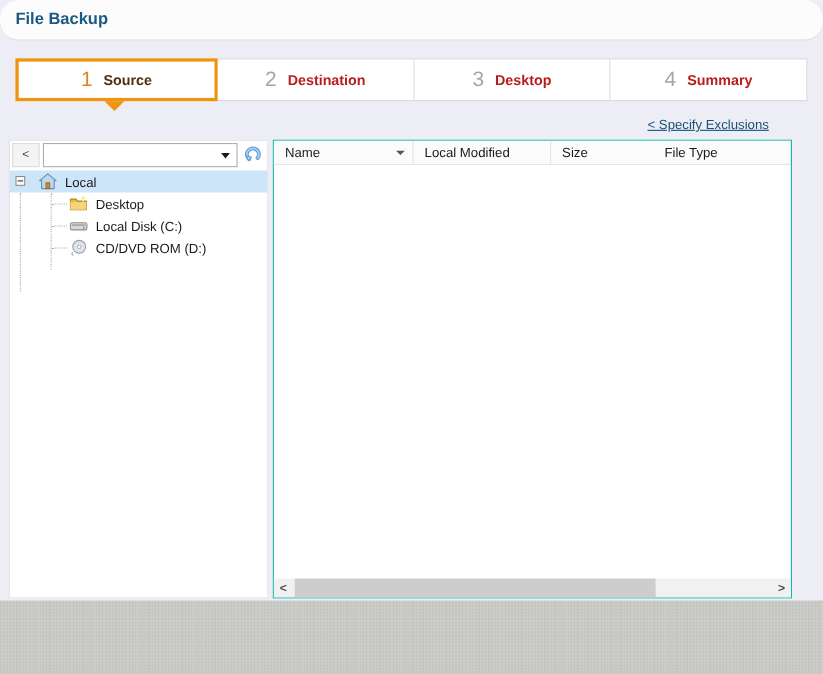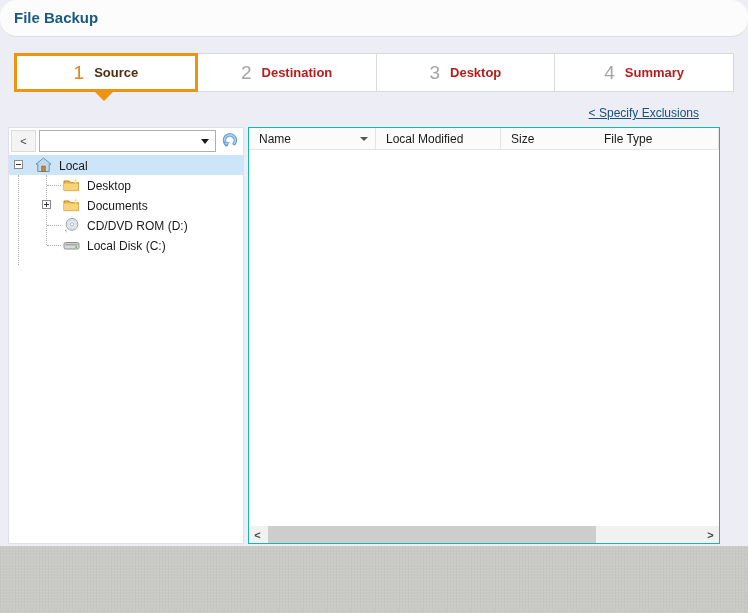--- a/index.html
+++ b/index.html
@@ -158,53 +158,42 @@
         <span class="tree-icon">
           <svg width="17" height="16" viewBox="0 0 17 16">
             <path d="M1 4 h5.2 l1.4 1.8 H15.5 V13.6 H1 Z" fill="#EDB94C" stroke="#B9851F" stroke-width="1" stroke-linejoin="round"></path>
             <path d="M1 6.6 H15.5 V13.6 H1 Z" fill="#F8D478"></path>
             <path d="M12.6 0.4 l0.8 2 2 0.8 -2 0.8 -0.8 2 -0.8 -2 -2 -0.8 2 -0.8 Z" fill="#FFE14A" stroke="#fff" stroke-width="0.7"></path>
           </svg>
         </span>
         <span class="tree-text">Desktop</span>
       </div>
 
-      <div class="tree-row lvl1">
-        <span class="expander plus"></span>
-        <span class="tree-icon">
-          <svg width="17" height="16" viewBox="0 0 17 16">
-            <path d="M1 4 h5.2 l1.4 1.8 H15.5 V13.6 H1 Z" fill="#EDB94C" stroke="#B9851F" stroke-width="1" stroke-linejoin="round"></path>
-            <path d="M1 6.6 H15.5 V13.6 H1 Z" fill="#F8D478"></path>
-            <path d="M12.6 0.4 l0.8 2 2 0.8 -2 0.8 -0.8 2 -0.8 -2 -2 -0.8 2 -0.8 Z" fill="#FFE14A" stroke="#fff" stroke-width="0.7"></path>
-          </svg>
-        </span>
-        <span class="tree-text">Documents</span>
+
+      <div class="tree-row lvl1 stub1">
+        <span class="tree-icon">
+          <svg width="17" height="16" viewBox="0 0 17 16">
+            <rect x="1" y="5.5" width="15" height="6.5" rx="1.5" fill="#D9D9D9" stroke="#8F8F8F"></rect>
+            <rect x="2.2" y="6.8" width="12.6" height="1.6" rx="0.8" fill="#A8A8A8"></rect>
+            <circle cx="13.2" cy="10" r="0.9" fill="#6CB52D"></circle>
+          </svg>
+        </span>
+        <span class="tree-text">Local Disk (C:)</span>
       </div>
 
       <div class="tree-row lvl1 stub1">
         <span class="tree-icon">
           <svg width="17" height="16" viewBox="0 0 17 16">
             <path d="M3.2 12.5 q-1.8 1.6 0.6 2.6" fill="none" stroke="#9AA2AC" stroke-width="1"></path>
             <circle cx="9" cy="7.4" r="5.9" fill="#E8EBEF" stroke="#99A1AB"></circle>
             <circle cx="9" cy="7.4" r="4.2" fill="none" stroke="#C6CCD4" stroke-width="0.6"></circle>
             <circle cx="9" cy="7.4" r="1.7" fill="#fff" stroke="#AEB5BE"></circle>
           </svg>
         </span>
         <span class="tree-text">CD/DVD ROM (D:)</span>
-      </div>
-
-      <div class="tree-row lvl1 stub1">
-        <span class="tree-icon">
-          <svg width="17" height="16" viewBox="0 0 17 16">
-            <rect x="1" y="5.5" width="15" height="6.5" rx="1.5" fill="#D9D9D9" stroke="#8F8F8F"></rect>
-            <rect x="2.2" y="6.8" width="12.6" height="1.6" rx="0.8" fill="#A8A8A8"></rect>
-            <circle cx="13.2" cy="10" r="0.9" fill="#6CB52D"></circle>
-          </svg>
-        </span>
-        <span class="tree-text">Local Disk (C:)</span>
       </div>
 
     </div>
   </div>
 
   <div class="right-panel">
     <div class="list-header">
       <div class="col col-name">
         <span>Name</span>
         <span class="sort-arrow"></span>

